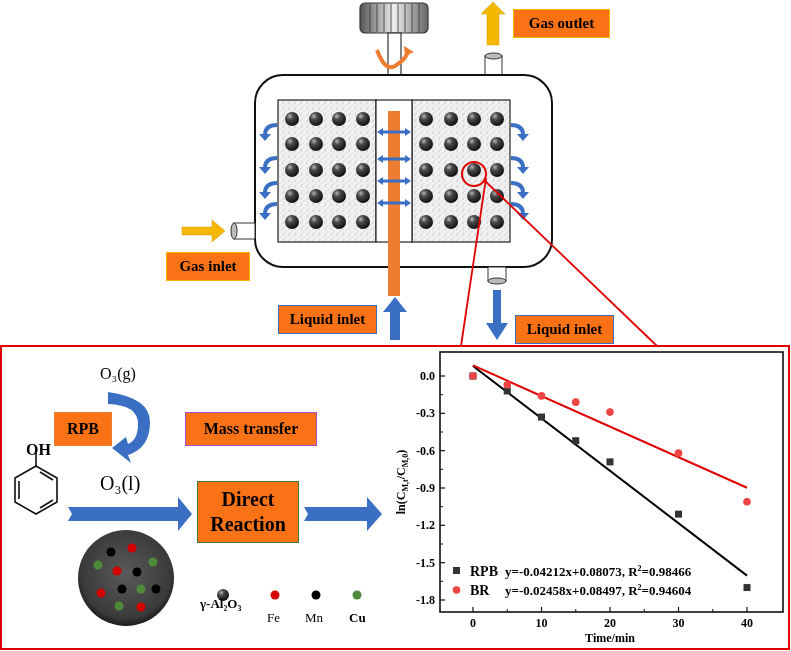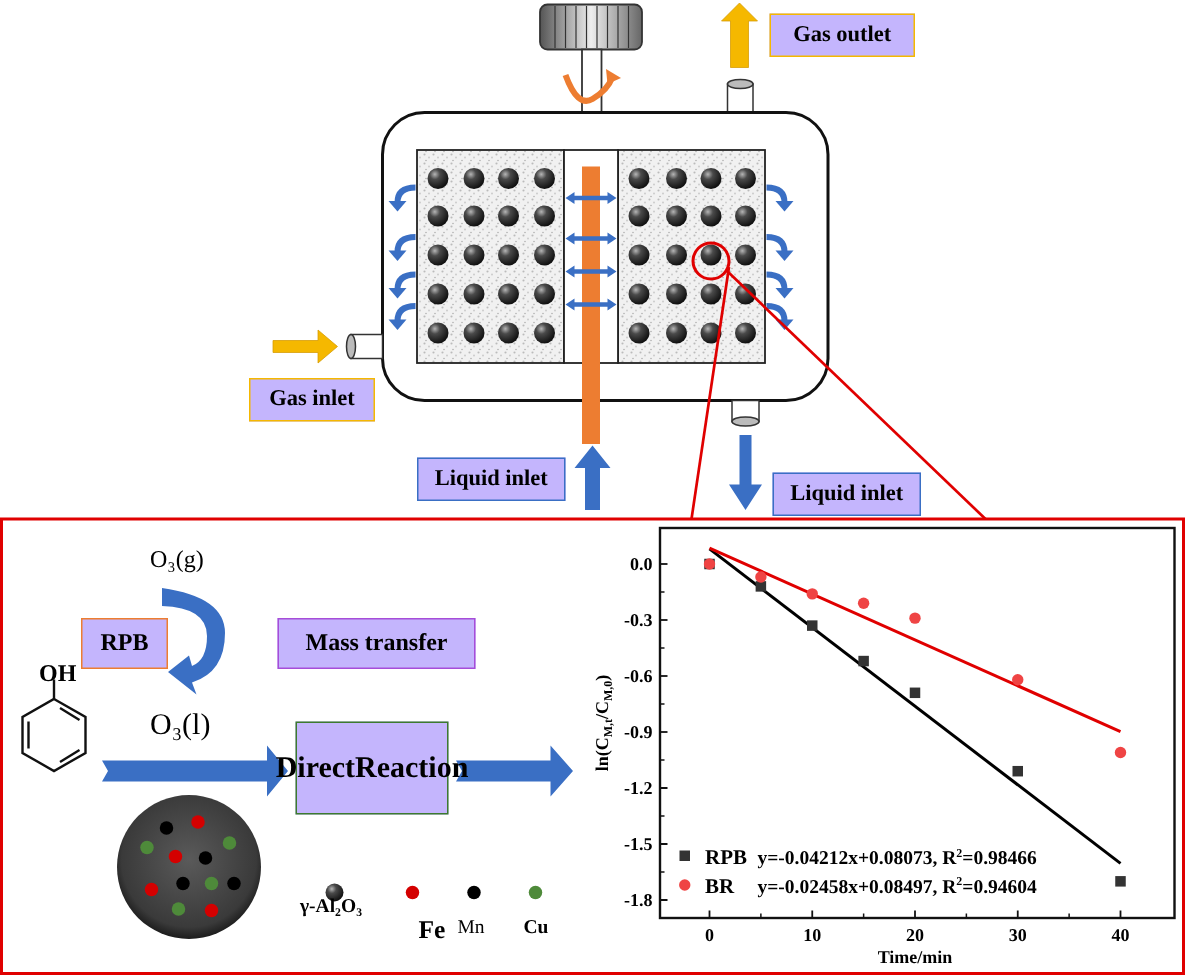--- a/index.html
+++ b/index.html
@@ -1,18 +1,18 @@
 <!DOCTYPE html>
 <html><head>
 <meta charset="utf-8">
 <style>
   html,body{margin:0;padding:0;background:#fff;}
   body{width:791px;height:651px;position:relative;overflow:hidden;font-family:"Liberation Serif",serif;}
   .abs{position:absolute;}
-  .lbl{position:absolute;font-weight:bold;font-size:15px;text-align:center;background:#c4b5fd;line-height:1;display:flex;align-items:center;justify-content:center;}
+  .lbl{position:absolute;font-weight:bold;font-size:15px;text-align:center;background:#f97316;line-height:1;display:flex;align-items:center;justify-content:center;}
   svg text{font-family:"Liberation Serif",serif;}
 </style>
 </head>
 <body>
 
 <svg class="abs" style="left:0;top:0" width="791" height="651" viewBox="0 0 791 651">
   <defs>
     <radialGradient id="ball" cx="35%" cy="30%" r="70%">
       <stop offset="0" stop-color="#b5b5b5"></stop>
       <stop offset="0.35" stop-color="#4a4a4a"></stop>
@@ -254,20 +254,20 @@
 <div class="lbl" style="left:513px;top:9px;width:95px;height:27px;border:1.5px solid #f5b800;">Gas outlet</div>
 <div class="lbl" style="left:166px;top:252px;width:82px;height:27px;border:1.5px solid #f5b800;">Gas inlet</div>
 <div class="lbl" style="left:278px;top:305px;width:97px;height:27px;border:1.5px solid #3a6fc4;">Liquid inlet</div>
 <div class="lbl" style="left:515px;top:315px;width:97px;height:27px;border:1.5px solid #3a6fc4;">Liquid inlet</div>
 
 <div class="abs" style="left:100px;top:365px;font-size:16px;">O₃(g)</div>
 <div class="lbl" style="left:54px;top:412px;width:56px;height:32px;border:1.5px solid #ed7d31;font-size:16px;">RPB</div>
 <div class="lbl" style="left:157px;top:412px;width:130px;height:32px;border:1.5px solid #a64dd8;font-size:16px;margin-left:28px;">Mass transfer</div>
 <div class="abs" style="left:26px;top:441px;font-size:16px;font-weight:bold;">OH</div>
 <div class="abs" style="left:100px;top:472px;font-size:20px;text-align:right;">O₃(l)</div>
-<div class="lbl" style="left:197px;top:481px;width:100px;height:60px;border:1.5px solid #3d7a2f;font-size:20px;flex-direction:row;line-height:1.25;">
+<div class="lbl" style="left:197px;top:481px;width:100px;height:60px;border:1.5px solid #3d7a2f;font-size:20px;flex-direction:column;line-height:1.25;">
   <span>Direct</span>
   <span>Reaction</span>
 </div>
 <div class="abs" style="left:200px;top:596px;font-size:13px;font-weight:bold;">γ-Al₂O₃</div>
-<div class="abs" style="left:279px;top:610px;font-size:17px;font-weight:bold;">Fe</div>
+<div class="abs" style="left:267px;top:610px;font-size:13px;font-weight:normal;">Fe</div>
 <div class="abs" style="left:305px;top:610px;font-size:13px;font-weight:normal;">Mn</div>
 <div class="abs" style="left:349px;top:610px;font-size:13px;font-weight:bold;">Cu</div>
 
 </body></html>

